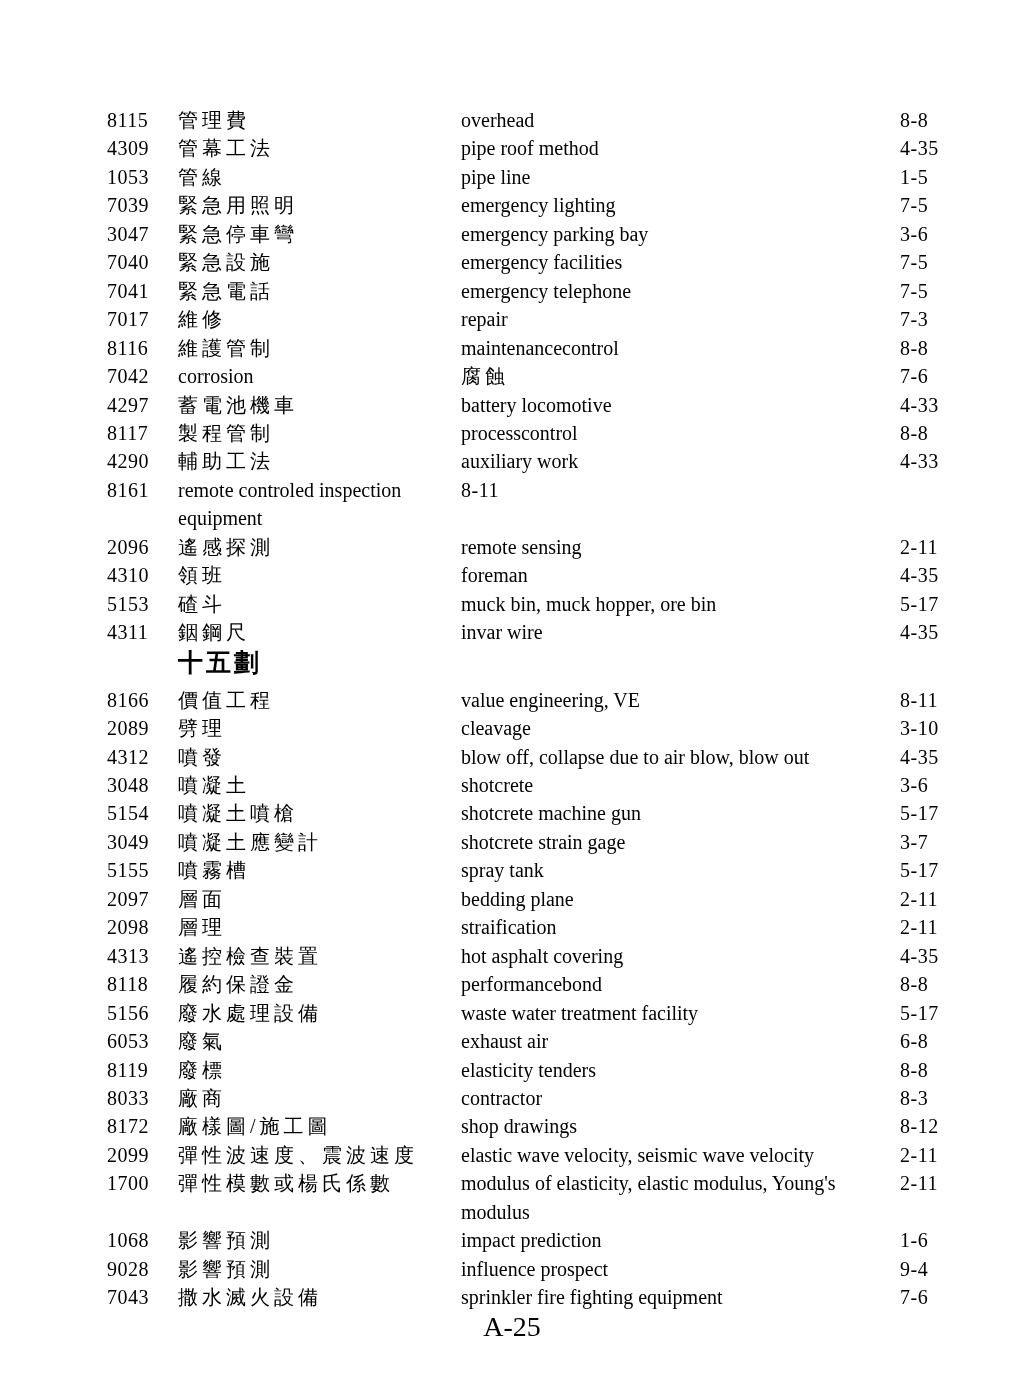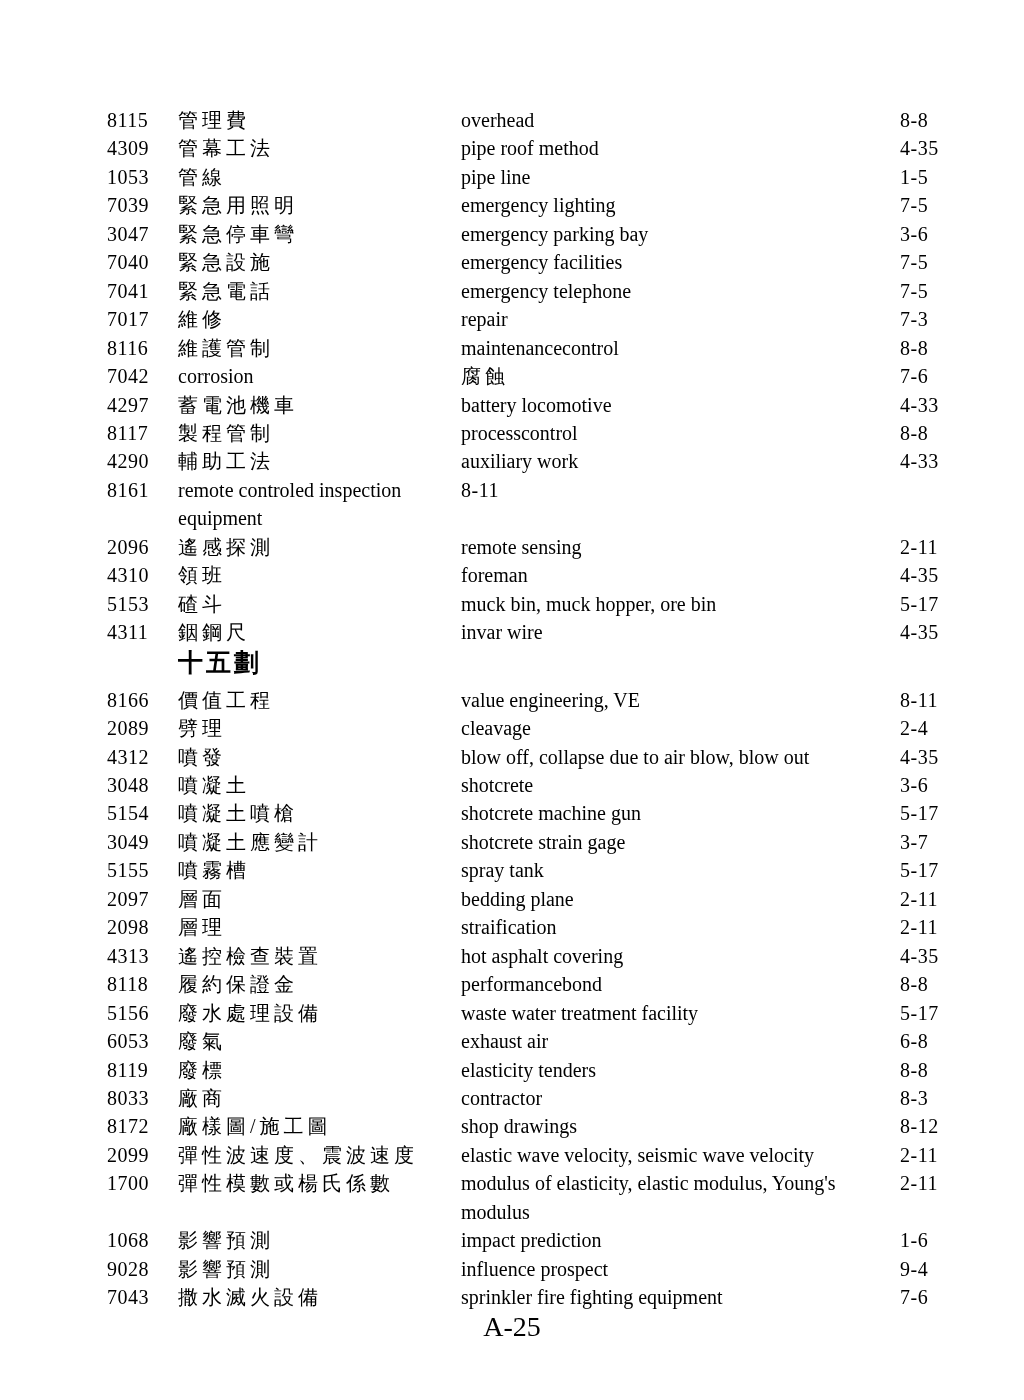--- a/index.html
+++ b/index.html
@@ -166,21 +166,21 @@
       <div class="row">
         <span class="cell code">8166</span>
         <span class="cell zh">價值工程</span>
         <span class="cell en">value engineering, VE</span>
         <span class="cell ref">8-11</span>
       </div>
       <div class="row">
         <span class="cell code">2089</span>
         <span class="cell zh">劈理</span>
         <span class="cell en">cleavage</span>
-        <span class="cell ref">2-4</span>
+        <span class="cell ref">3-10</span>
       </div>
       <div class="row">
         <span class="cell code">4312</span>
         <span class="cell zh">噴發</span>
         <span class="cell en">blow off, collapse due to air blow, blow out</span>
         <span class="cell ref">4-35</span>
       </div>
       <div class="row">
         <span class="cell code">3048</span>
         <span class="cell zh">噴凝土</span>

